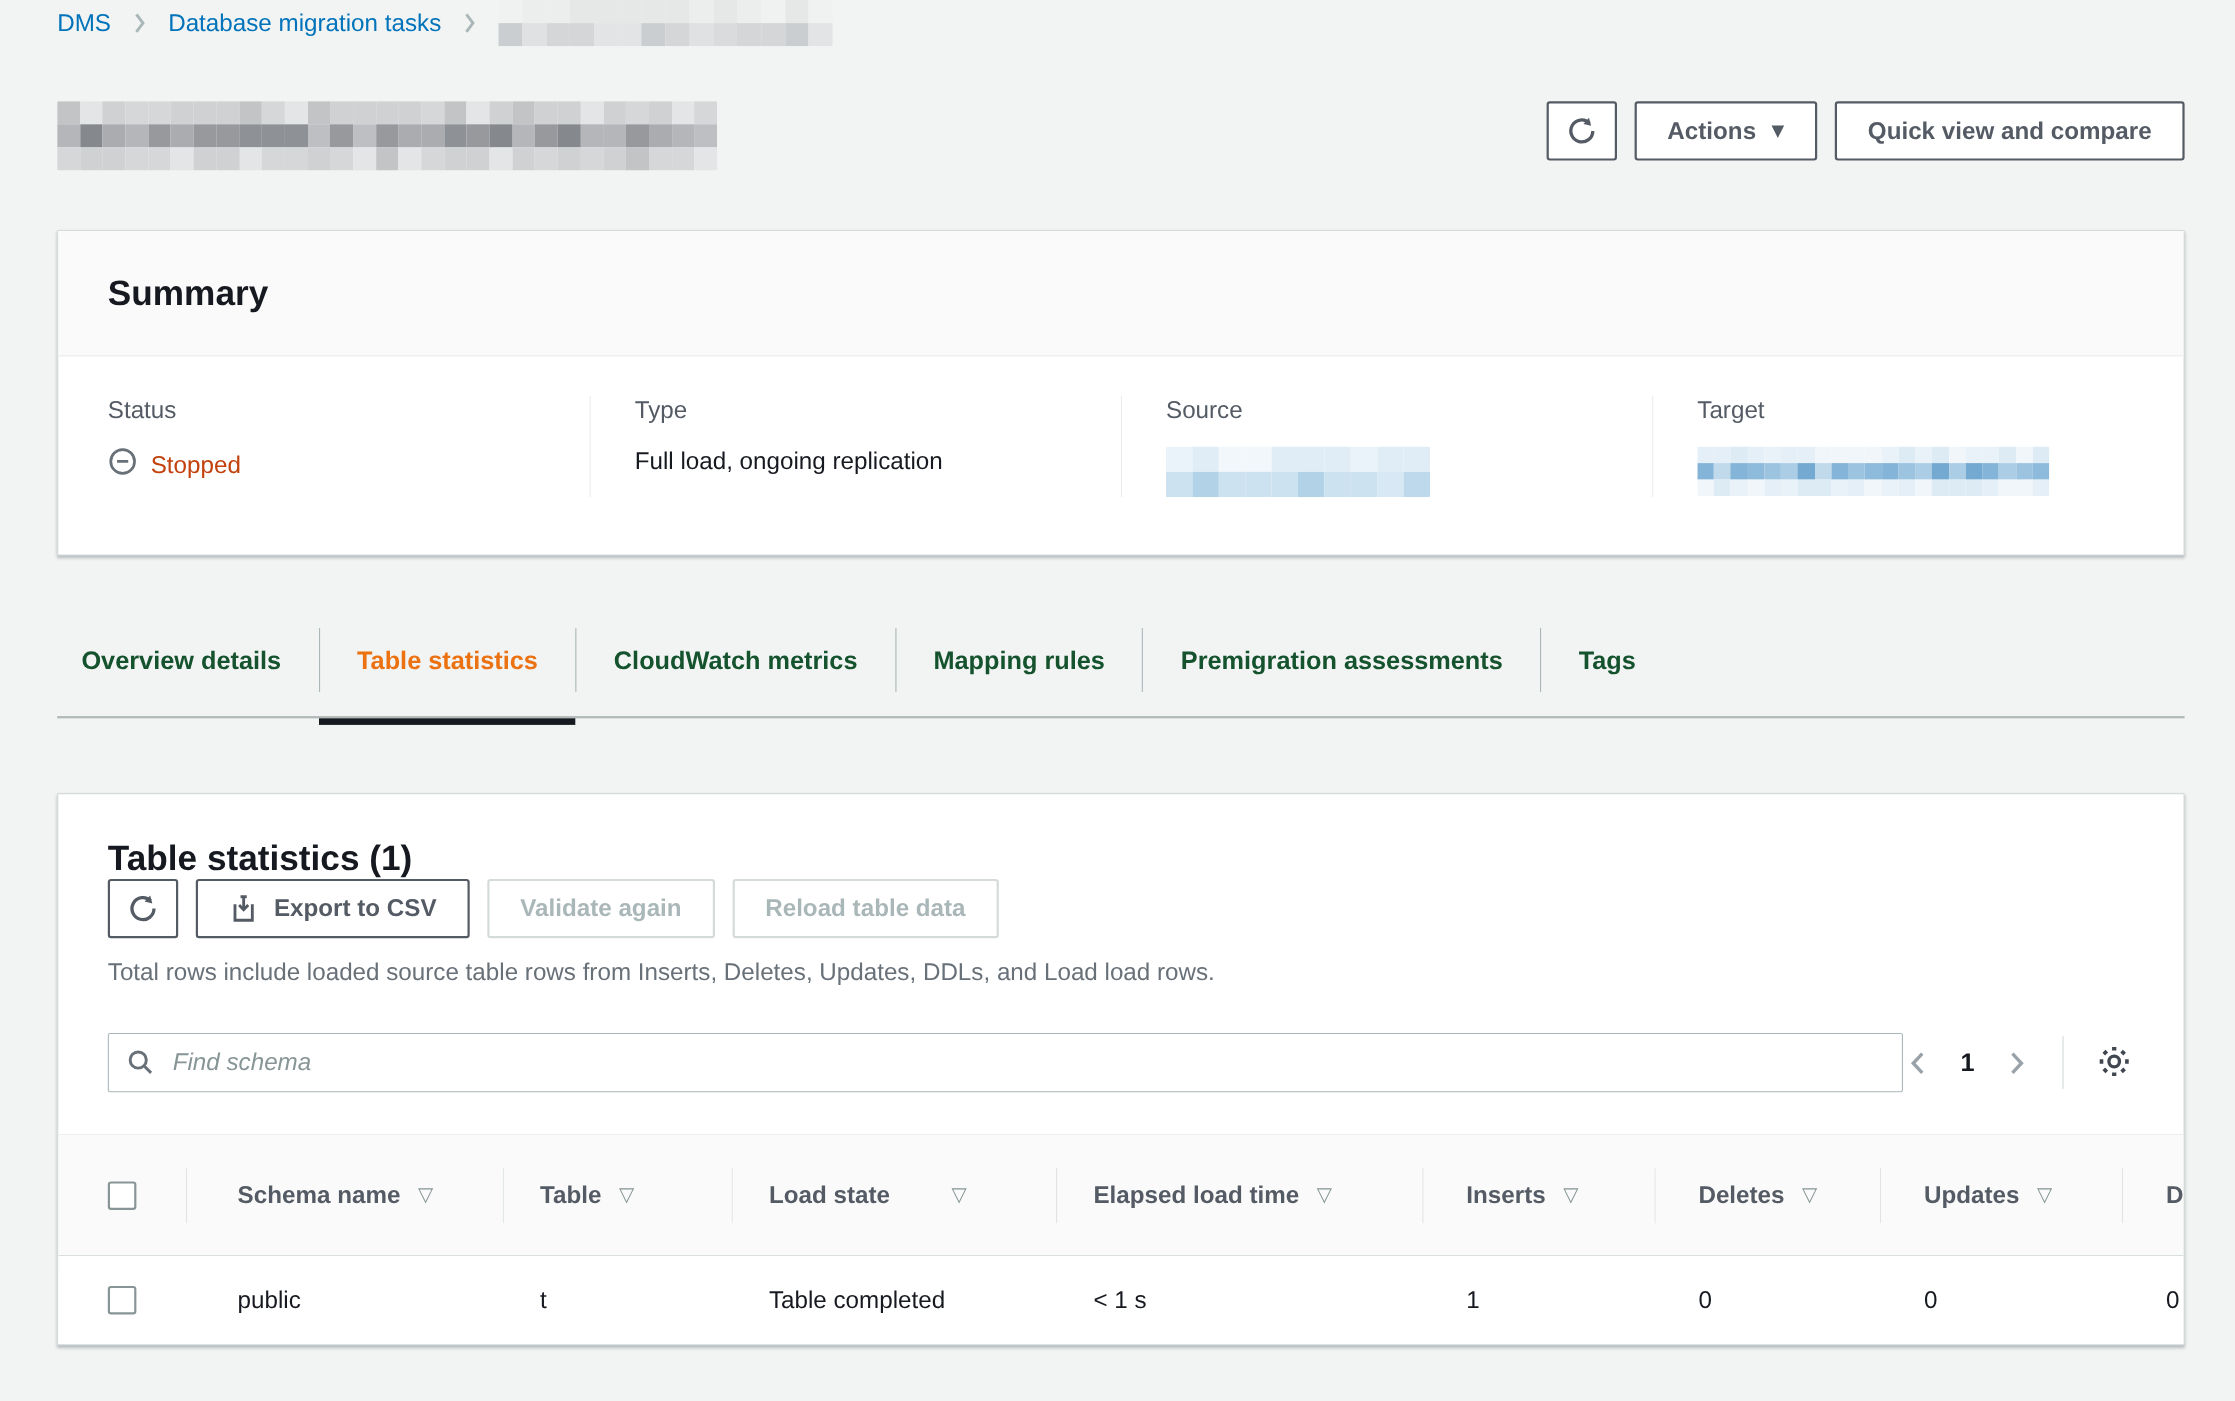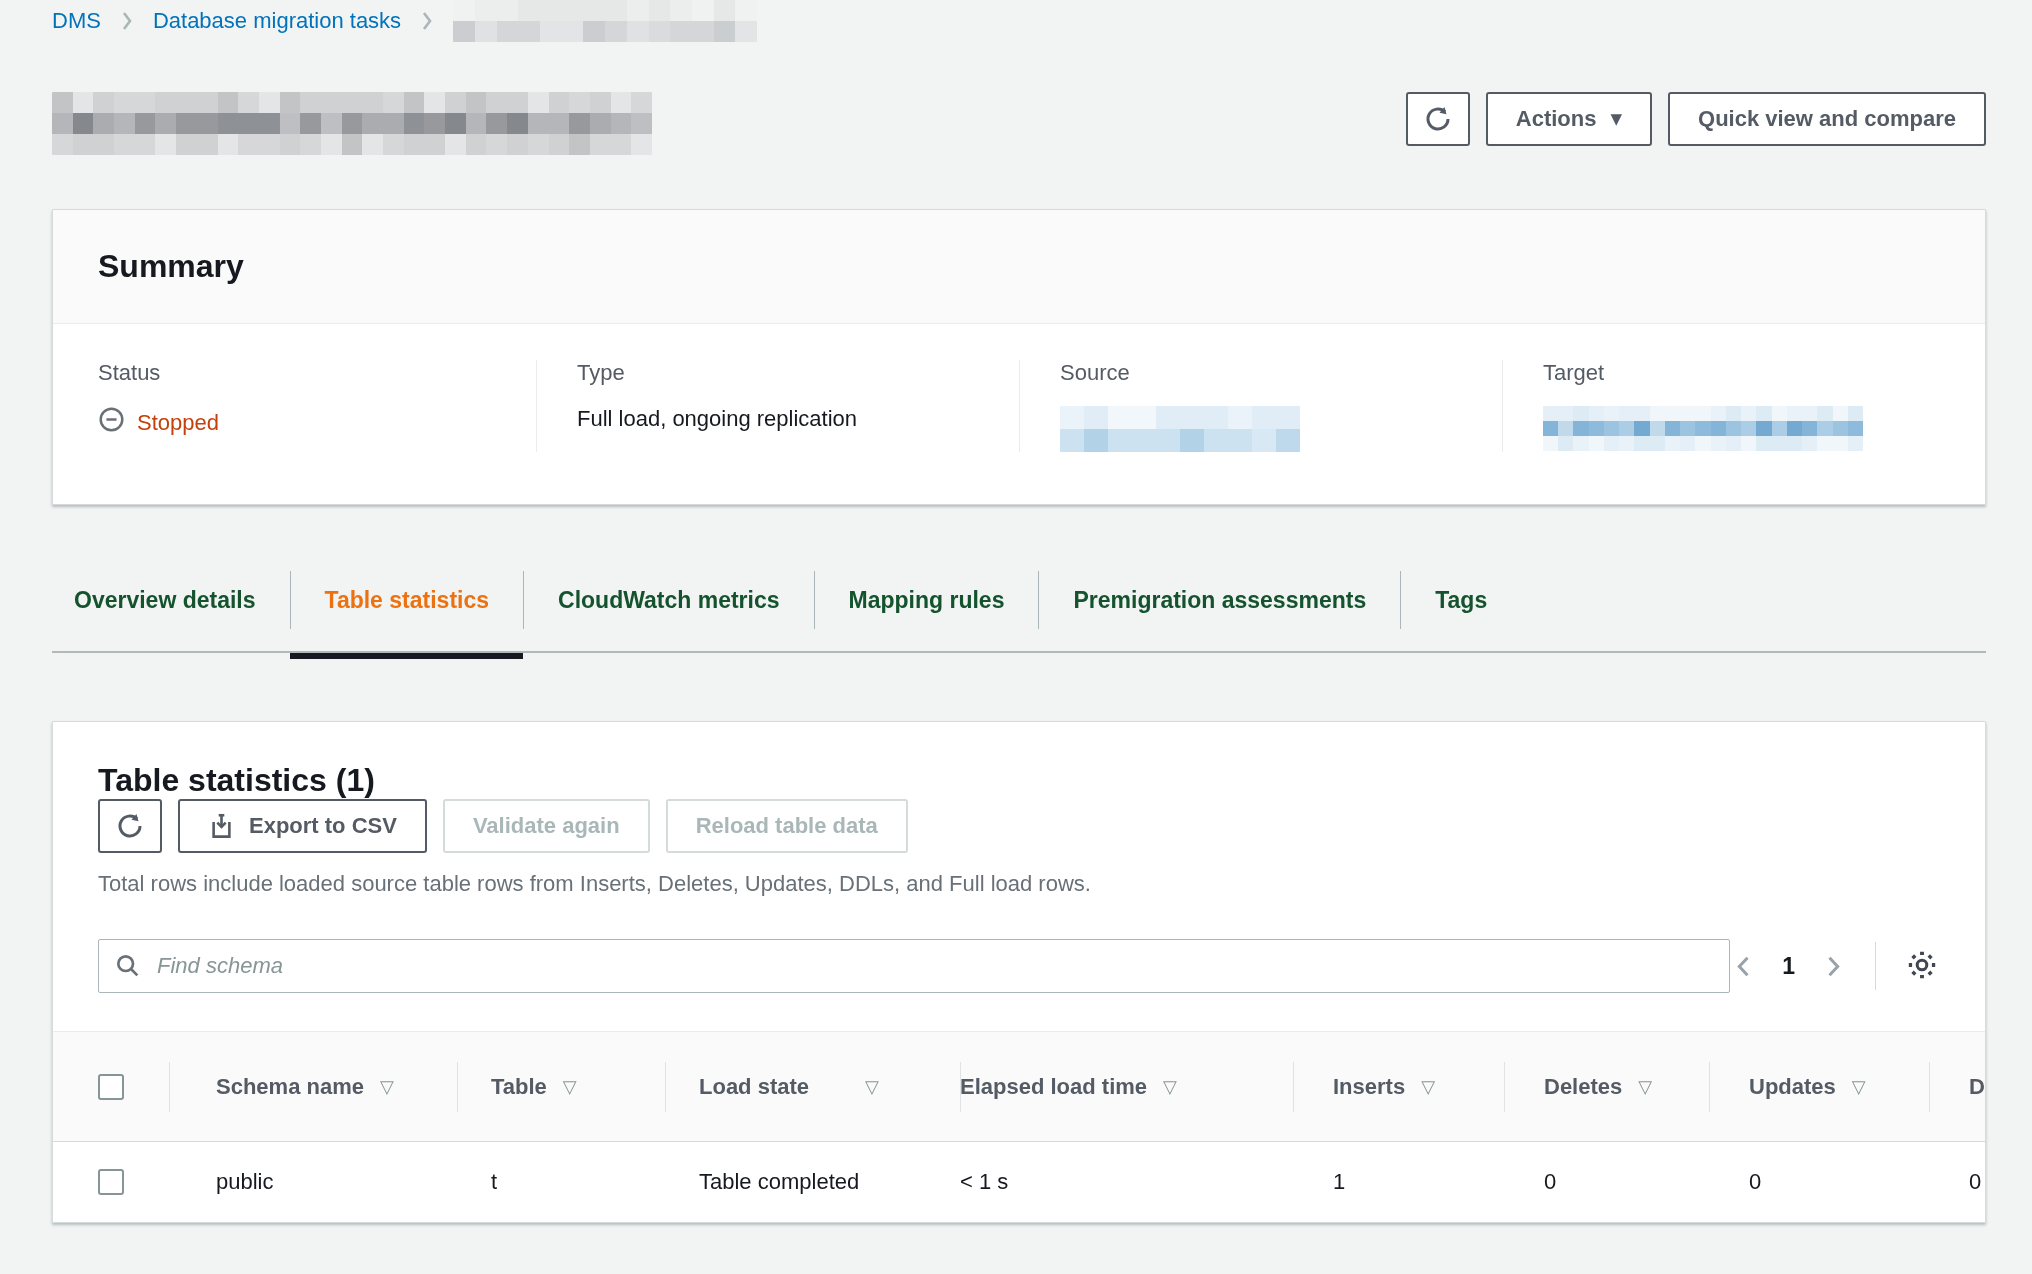--- a/index.html
+++ b/index.html
@@ -89,21 +89,21 @@
   .tbl { margin-top:38px; border-top:1px solid #eaeded; }
   .tbl-header { display:flex; align-items:center; height:110px; background:#fafafa; border-bottom:1px solid #d5dbdb; }
   .tbl-row { display:flex; align-items:center; height:80px; background:#fff; }
   .hcell { position:relative; display:flex; align-items:center; height:100%; font-size:22px; font-weight:bold; color:#545b64; white-space:nowrap; overflow:hidden; cursor:pointer; }
   .hcell + .hcell::before { content:""; position:absolute; left:0; top:50%; transform:translateY(-50%); width:1px; height:50px; background:#dfe3e3; }
   .cell { display:flex; align-items:center; height:100%; font-size:22px; color:#16191f; white-space:nowrap; overflow:hidden; }
   .c-select { width:116px; justify-content:center; }
   .c-schema { width:288px; padding-left:47px; }
   .c-table  { width:208px; padding-left:34px; }
   .c-load   { width:295px; padding-left:34px; }
-  .c-elapsed{ width:333px; }
+  .c-elapsed{ width:333px; padding-left:34px; }
   .c-num    { width:211px; padding-left:40px; }
   .c-del    { width:205px; padding-left:40px; }
   .c-upd    { width:220px; padding-left:40px; }
   .c-ddl    { flex:1; padding-left:40px; }
   .sort-ico { font-family:"DejaVu Sans", sans-serif; font-size:18px; color:#879596; margin-left:16px; font-weight:normal; }
   .sort-far { margin-left:56px; }
   .checkbox { width:26px; height:26px; border:2px solid #879596; border-radius:3px; background:#fff; cursor:pointer; }
 
   
   .mosaic { overflow:hidden; border-radius:1px; }
@@ -423,21 +423,21 @@
             <span>Export to CSV</span>
           </button>
           <button class="btn disabled">
             <span>Validate again</span>
           </button>
           <button class="btn disabled">
             <span>Reload table data</span>
           </button>
         </div>
       </div>
-      <p class="panel-desc">Total rows include loaded source table rows from Inserts, Deletes, Updates, DDLs, and Full load rows.</p>
+      <p class="panel-desc">Total rows include loaded source table rows from Inserts, Deletes, Updates, DDLs, and Load load rows.</p>
 
       <div class="search-row">
         <div class="search-box">
           <span class="mag">
             <svg width="28" height="28" viewBox="0 0 24 24" fill="none" stroke="#687078" stroke-width="2.3">
                 <circle cx="10" cy="10" r="6.3"></circle>
                 <line x1="14.8" y1="14.8" x2="20" y2="20"></line>
               </svg>
           </span>
           <input type="text" value="" placeholder="Find schema" style="">

